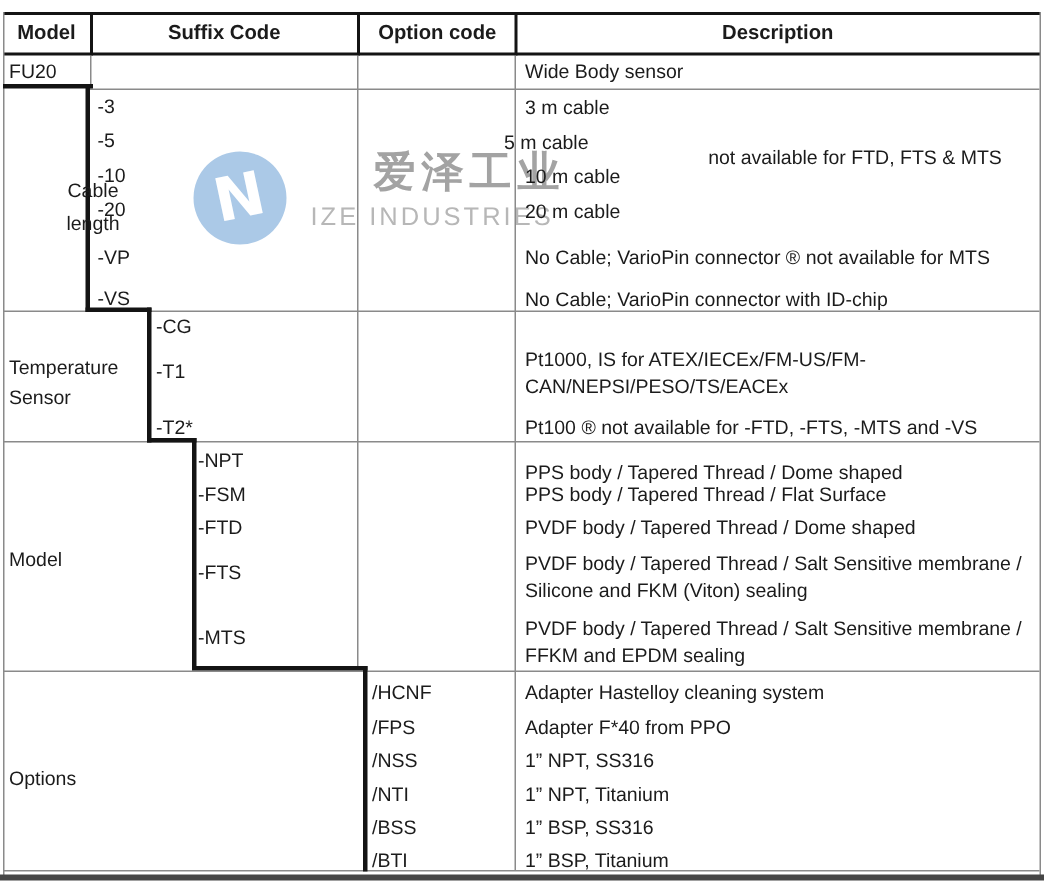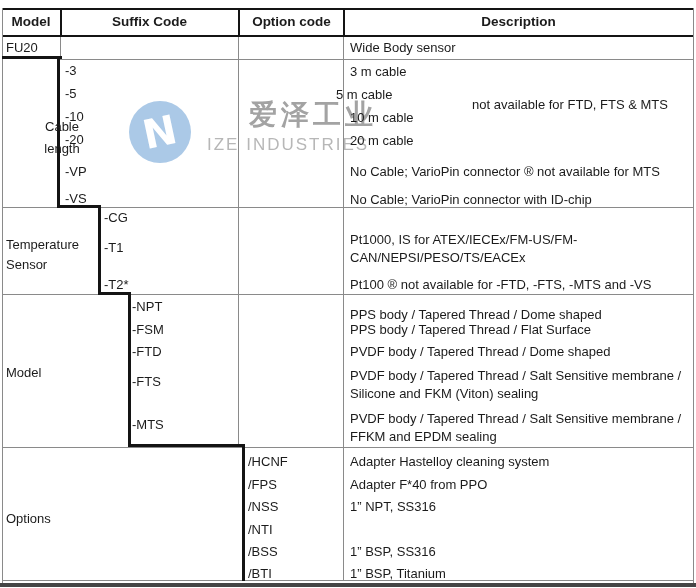--- a/index.html
+++ b/index.html
@@ -104,16 +104,17 @@
   <div class="t" style="left:6px;top:510px;">Options</div>
   <div class="t" style="left:248px;top:453px;">/HCNF</div>
   <div class="t" style="left:248px;top:476px;">/FPS</div>
   <div class="t" style="left:248px;top:498px;">/NSS</div>
   <div class="t" style="left:248px;top:521px;">/NTI</div>
   <div class="t" style="left:248px;top:543px;">/BSS</div>
   <div class="t" style="left:248px;top:565px;">/BTI</div>
   <div class="t" style="left:350px;top:453px;">Adapter Hastelloy cleaning system</div>
   <div class="t" style="left:350px;top:476px;">Adapter F*40 from PPO</div>
   <div class="t" style="left:350px;top:498px;">1” NPT, SS316</div>
+  <div class="t" style="left:350px;top:521px;">1” NPT, Titanium</div>
   <div class="t" style="left:350px;top:543px;">1” BSP, SS316</div>
   <div class="t" style="left:350px;top:565px;">1” BSP, Titanium</div>
 
 </div>
 
 </body></html>

